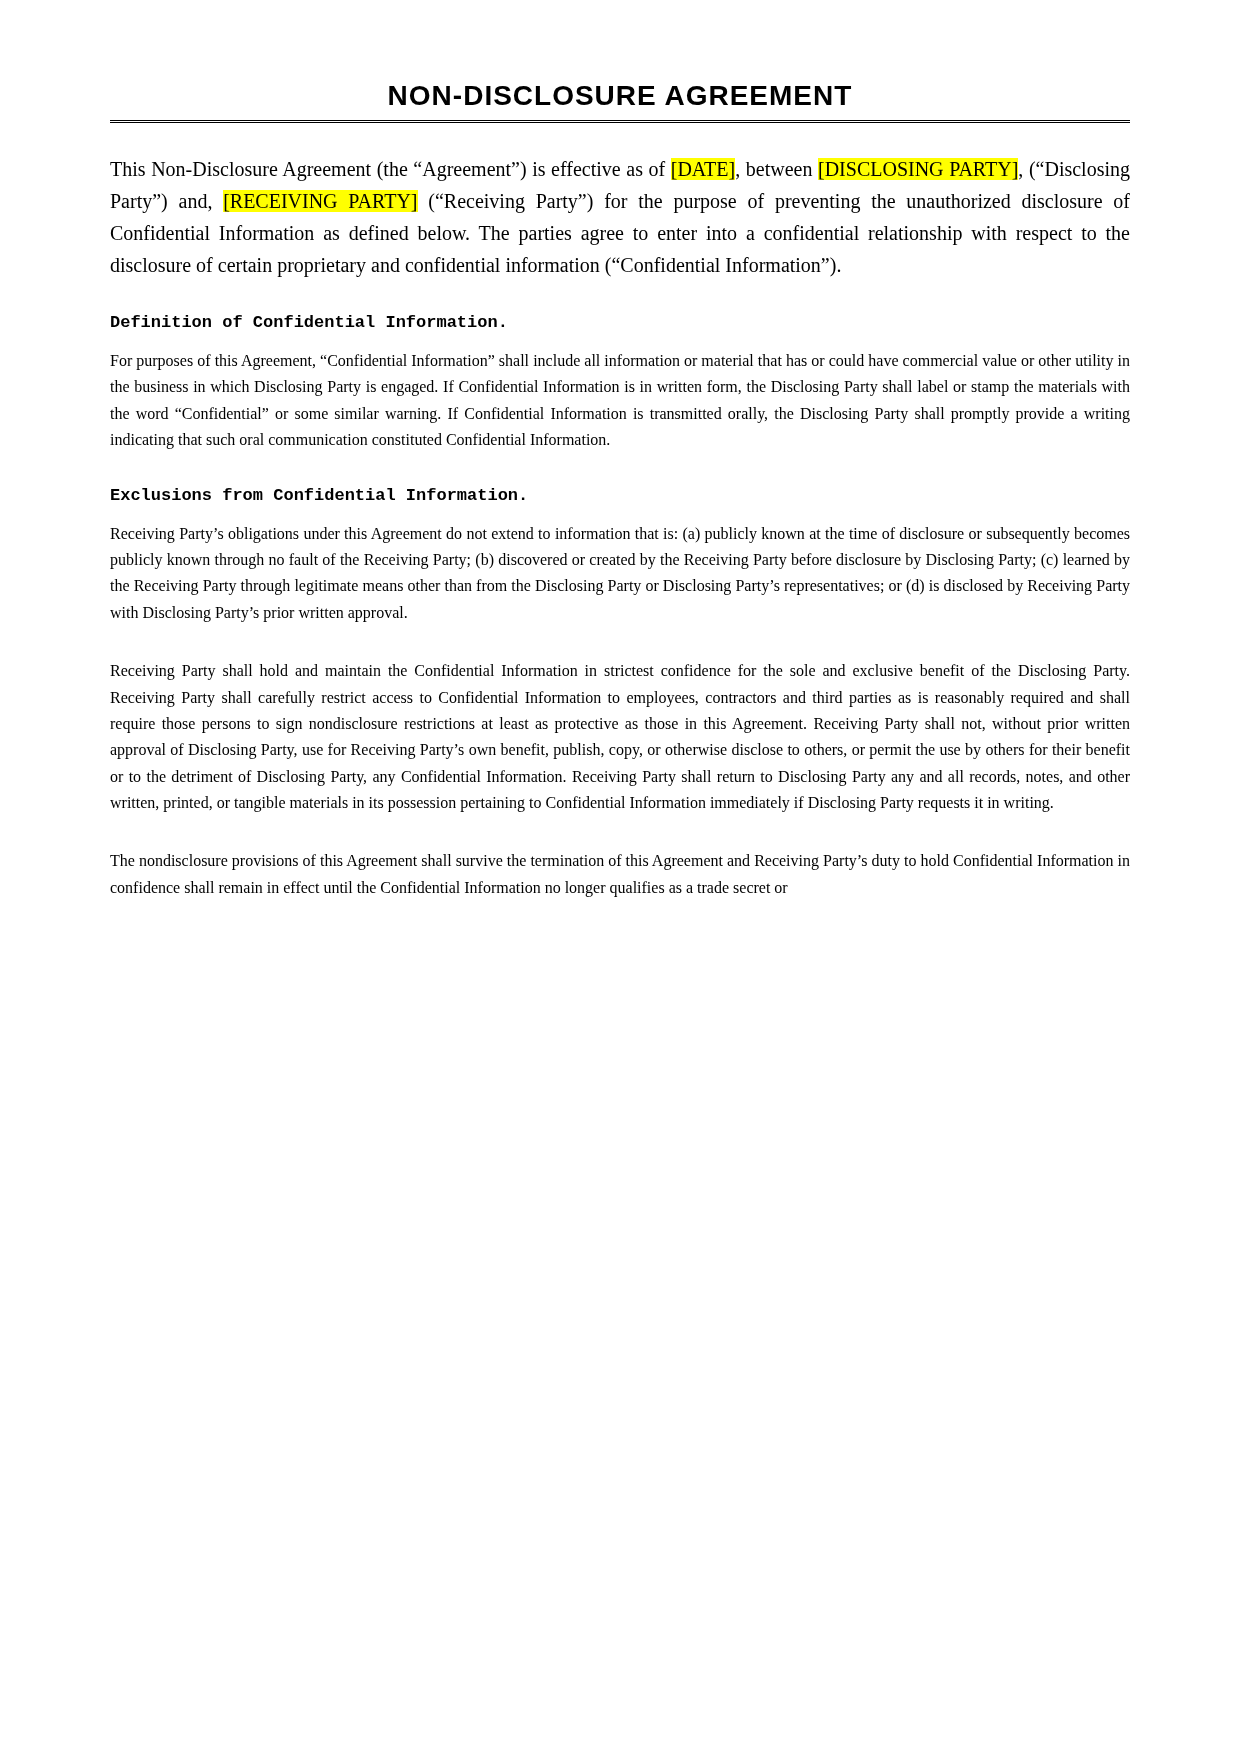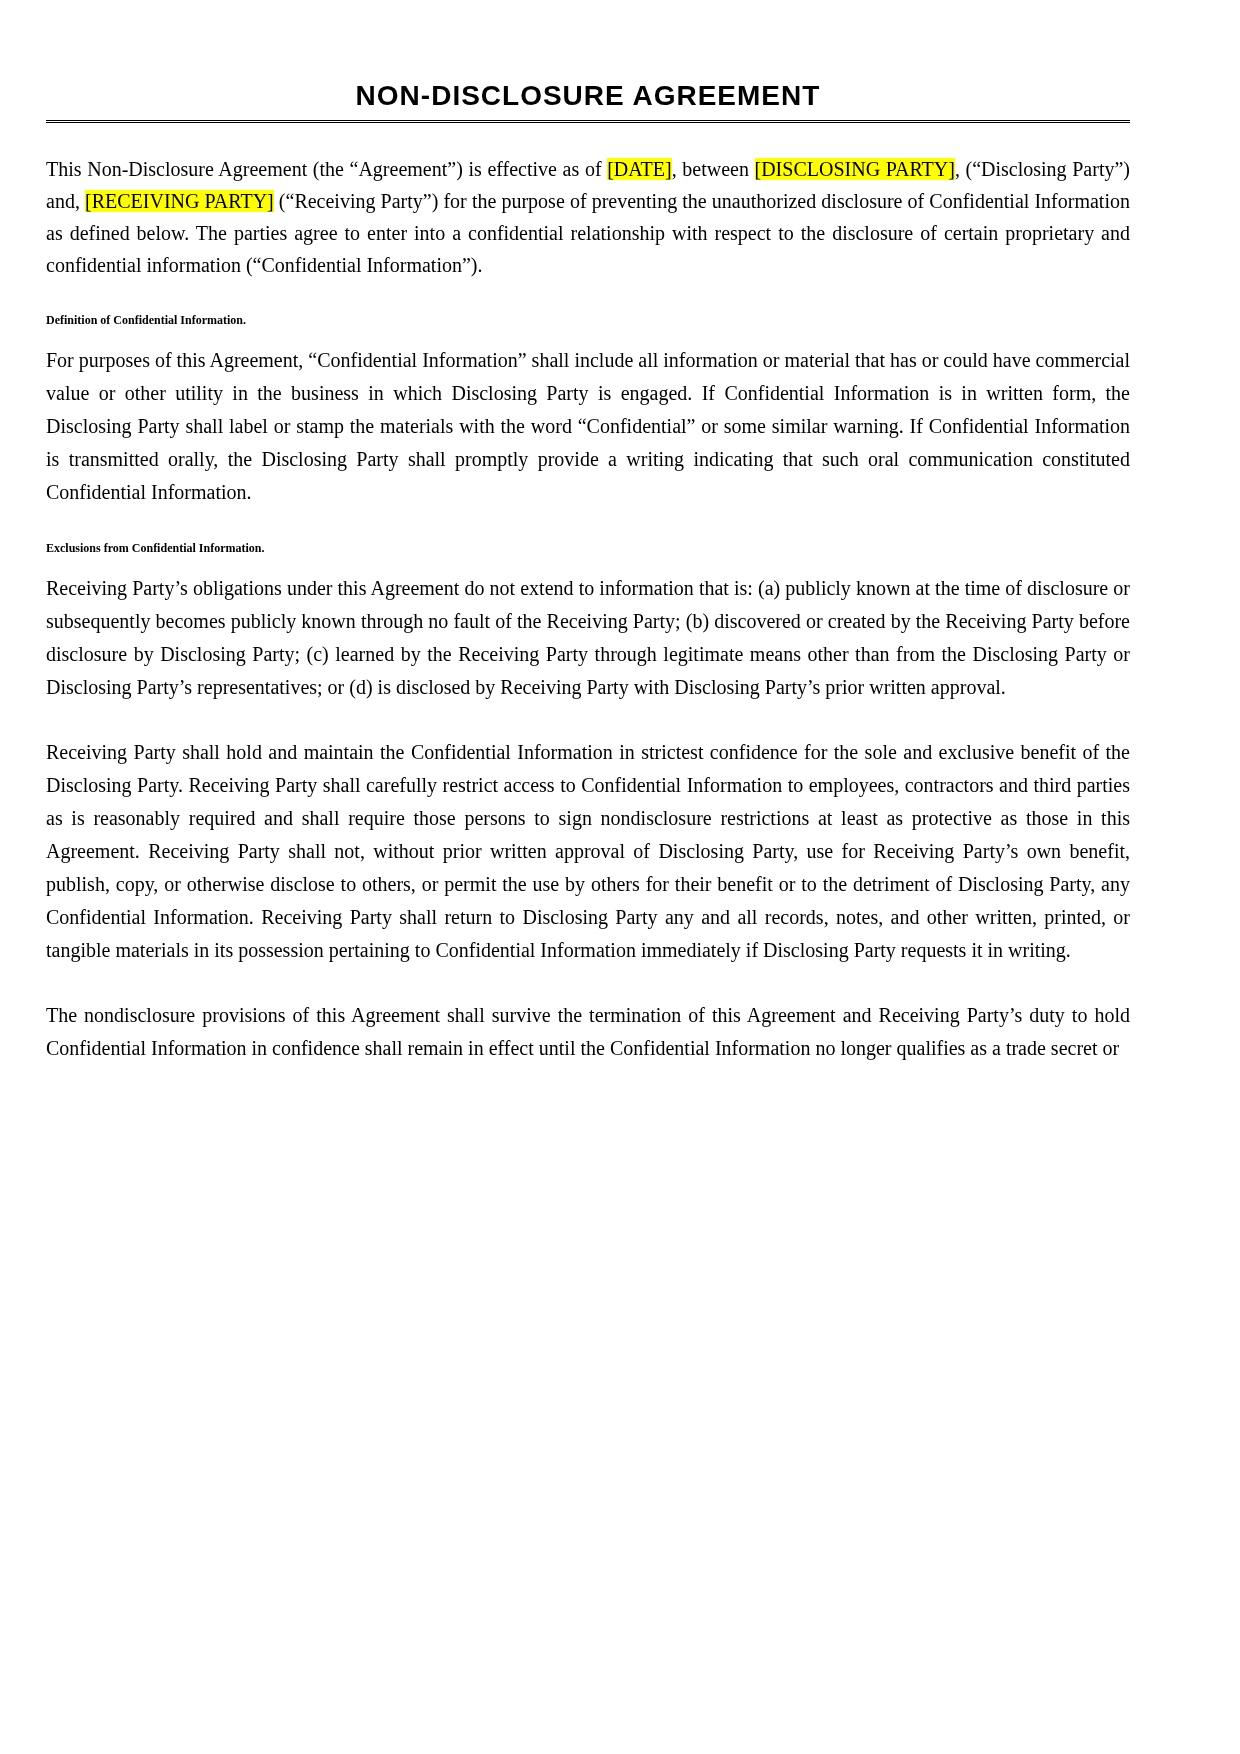--- a/index.html
+++ b/index.html
@@ -14,21 +14,21 @@
       font-size: 16px;
       color: #000000;
       width: 1240px;
       min-height: 1754px;
     }
 
     .page {
       width: 1240px;
       min-height: 1754px;
       background: #ffffff;
-      padding: 80px 110px 80px 46px;
+      padding: 80px 110px 80px 110px;
     }
 
     .document-title {
       text-align: center;
       font-size: 28px;
       font-weight: bold;
       letter-spacing: 1px;
       margin-bottom: 8px;
       font-family: Arial, sans-serif;
     }
@@ -44,29 +44,29 @@
       line-height: 1.6;
       margin-bottom: 32px;
       text-align: justify;
     }
 
     .highlight {
       background-color: #ffff00;
     }
 
     .section-heading {
-      font-family: Liberation Serif, serif;
-      font-size: 12px;
+      font-family: Liberation Mono, monospace;
+      font-size: 17px;
       font-weight: bold;
       margin-bottom: 16px;
       margin-top: 10px;
     }
 
     .section-paragraph {
-      font-size: 20px;
+      font-size: 16px;
       line-height: 1.65;
       margin-bottom: 32px;
       text-align: justify;
     }
 
     .section-block {
       margin-bottom: 10px;
     }
   </style>
 </head>

